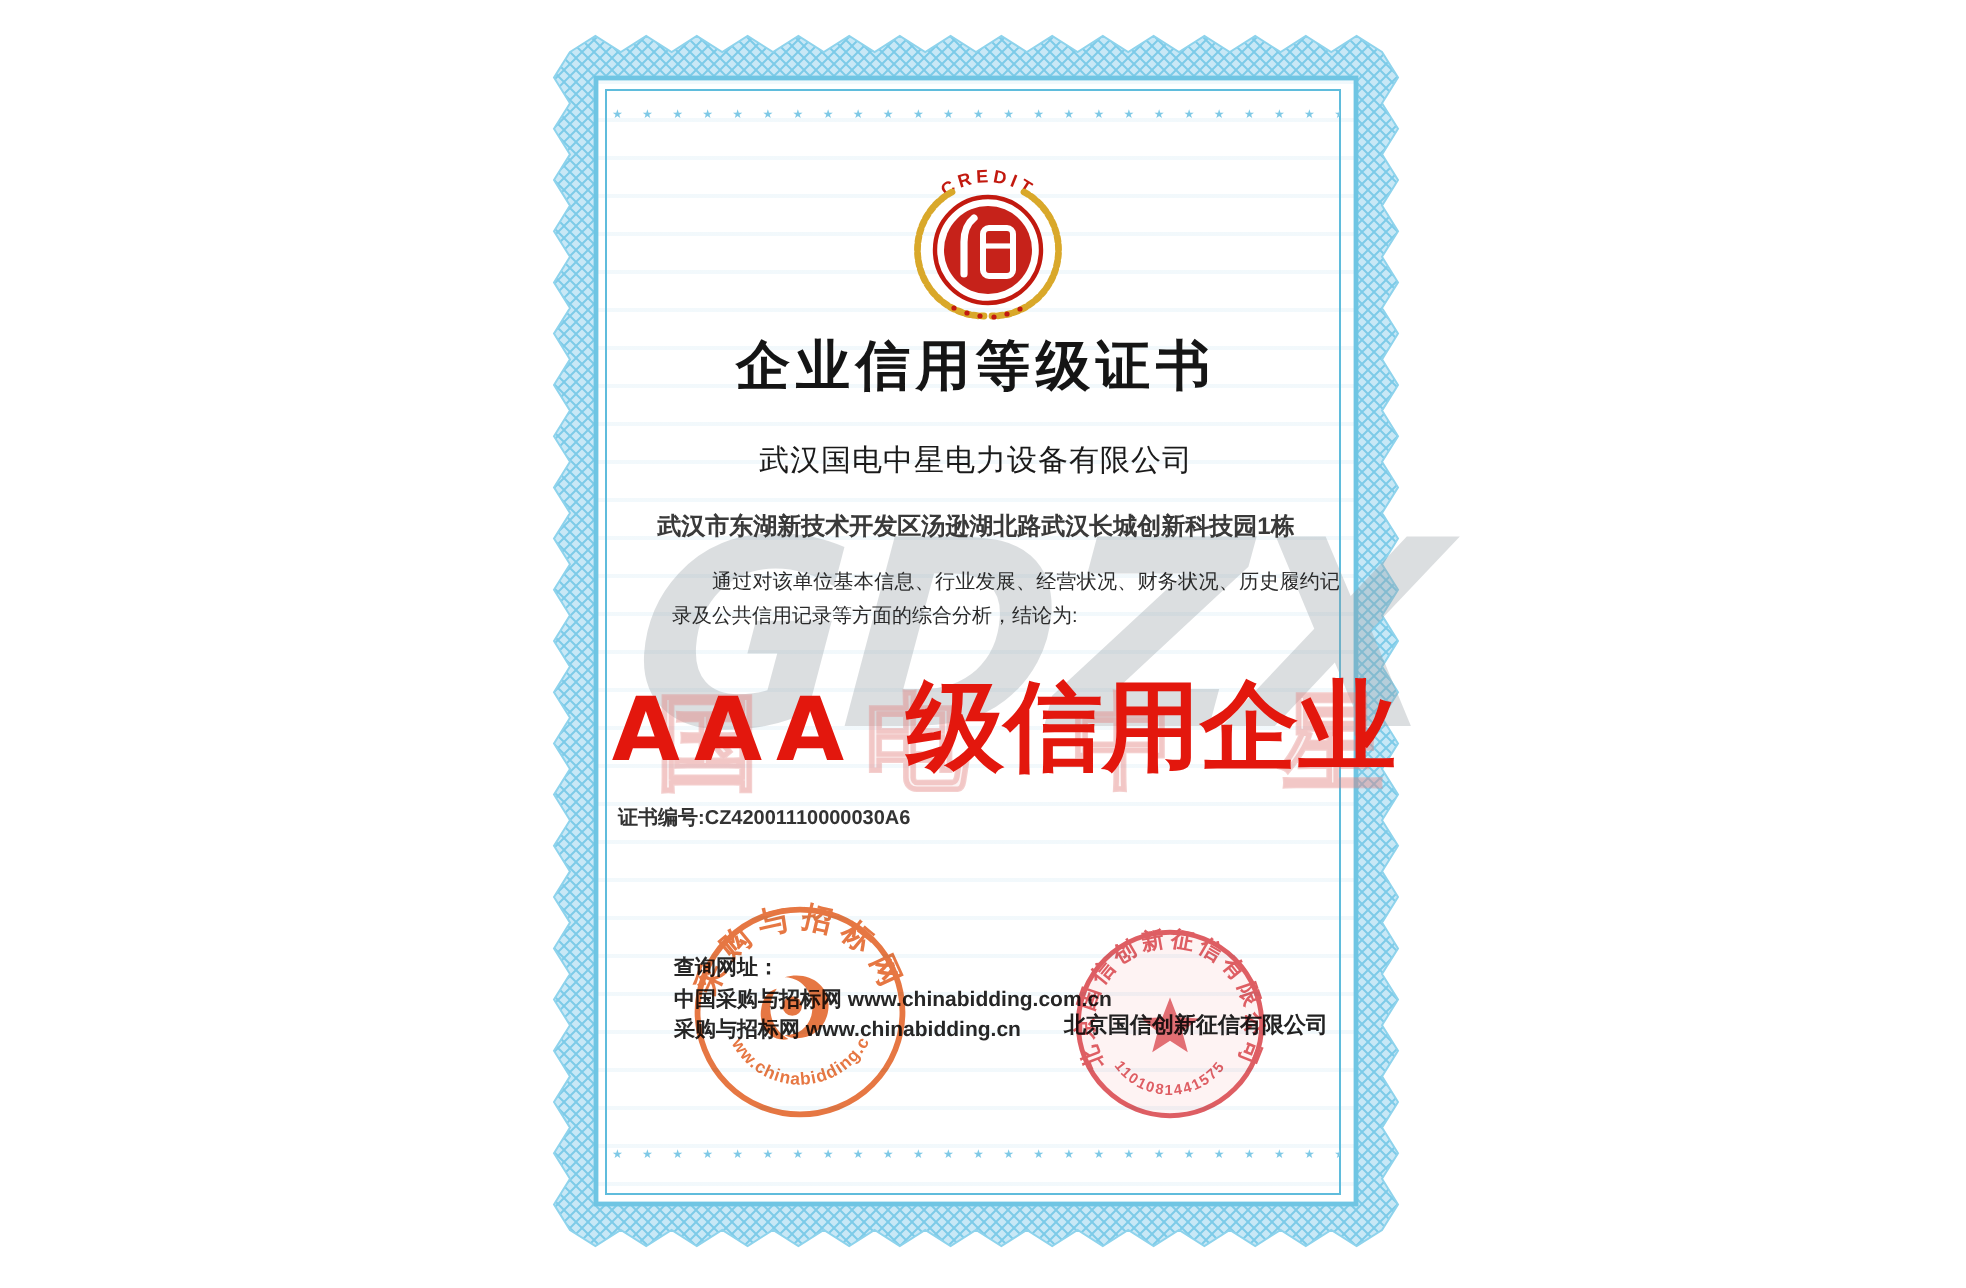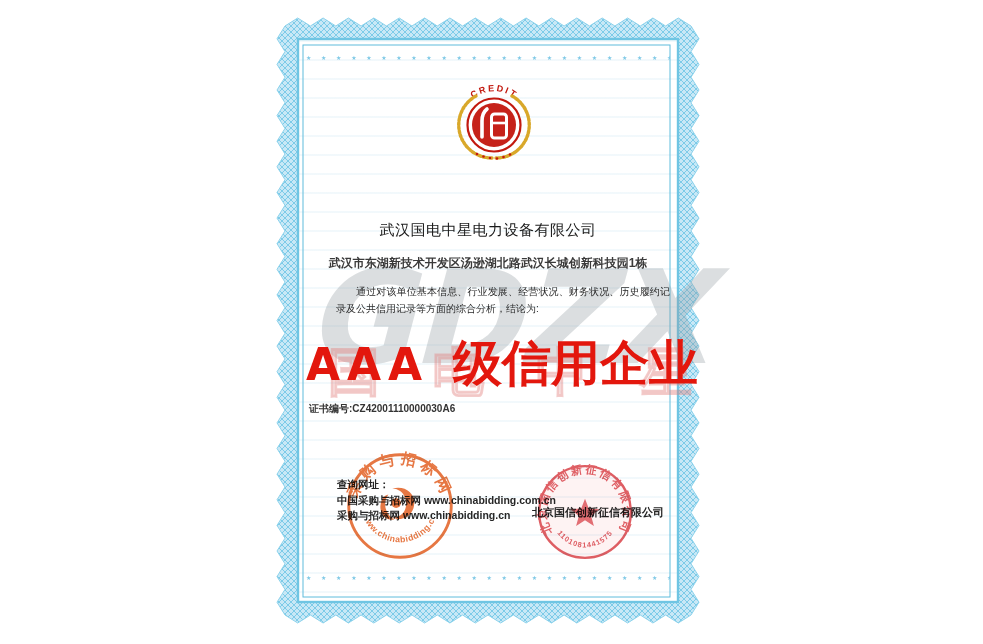--- a/index.html
+++ b/index.html
@@ -90,20 +90,21 @@
       <g fill="#c2190f">
         <circle cx="31" cy="75" r="1.3"></circle>
           <circle cx="37.5" cy="77.5" r="1.3"></circle>
         <circle cx="44" cy="79" r="1.3"></circle>
           <circle cx="51" cy="79.5" r="1.3"></circle>
         <circle cx="57.5" cy="78" r="1.3"></circle>
           <circle cx="64" cy="75.5" r="1.3"></circle>
       </g>
     </svg>
 
+    <div class="title">企业信用等级证书</div>
     <div class="company">武汉国电中星电力设备有限公司</div>
     <div class="address">武汉市东湖新技术开发区汤逊湖北路武汉长城创新科技园1栋</div>
     <div class="para">通过对该单位基本信息、行业发展、经营状况、财务状况、历史履约记录及公共信用记录等方面的综合分析，结论为:</div>
 
     <div class="rating">
       <span class="grade">AAA</span><span class="label">级信用企业</span>
     </div>
 
     <div class="meta">
       <span class="no"><span>证书编号:</span><span>CZ42001110000030A6</span></span>

